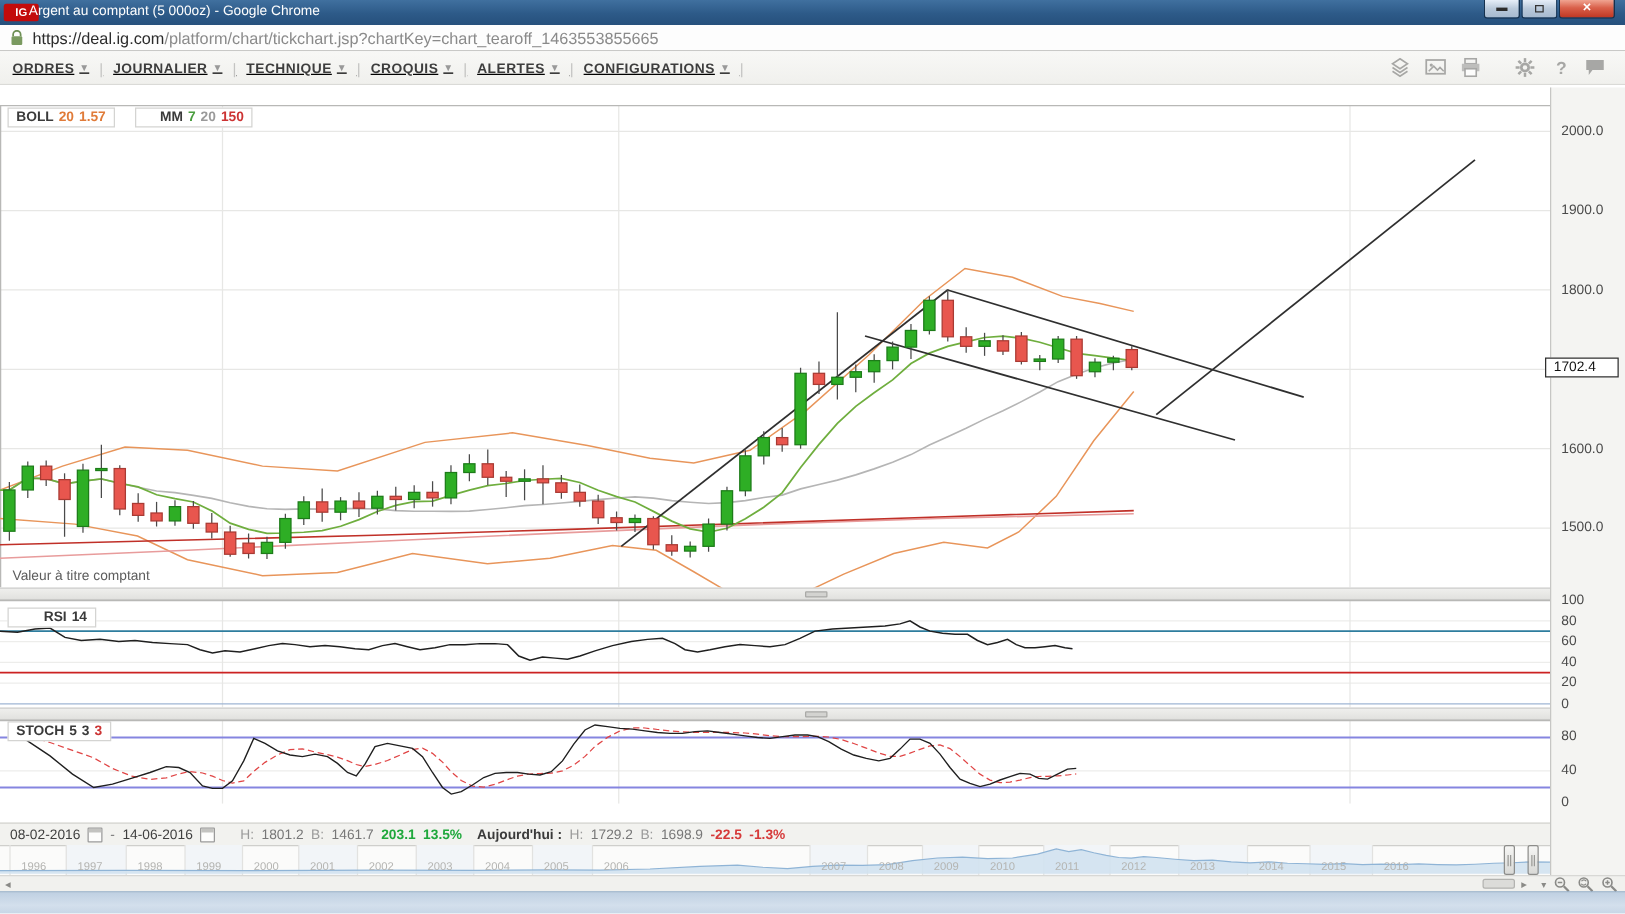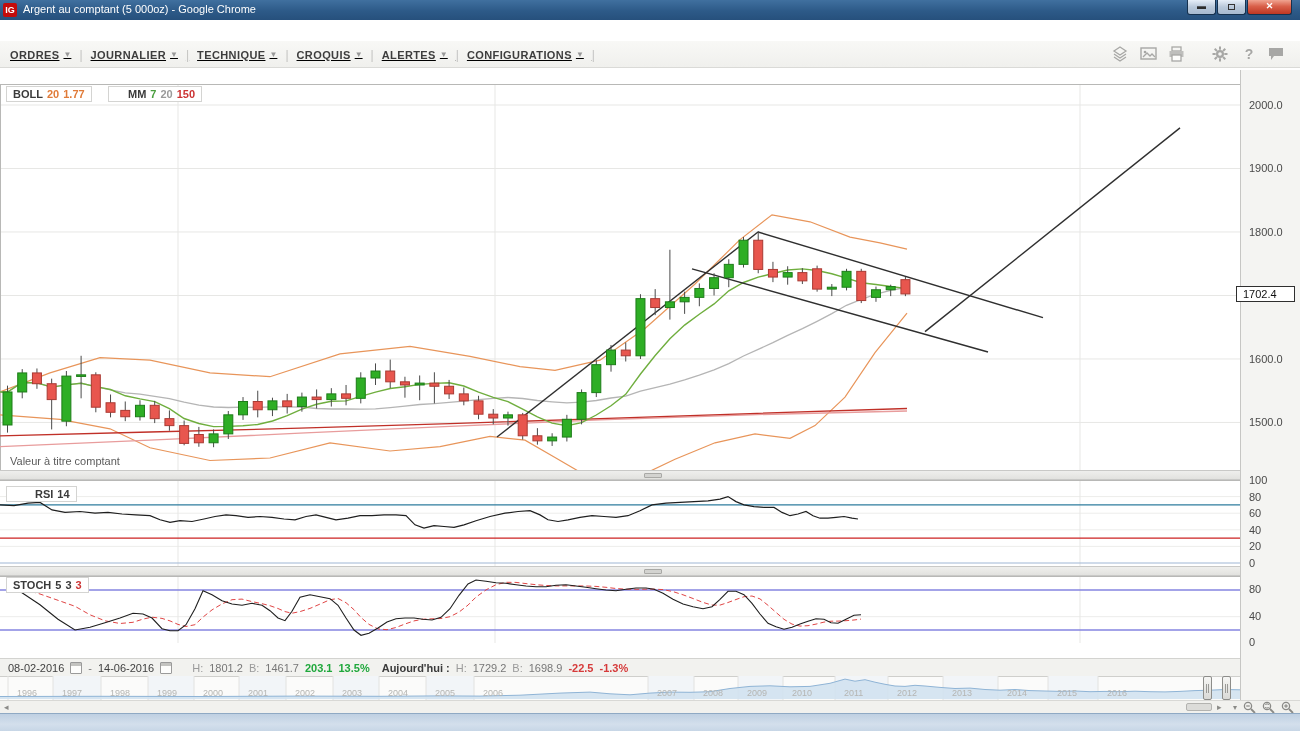--- a/index.html
+++ b/index.html
@@ -2,21 +2,21 @@
 <html><head>
 <meta charset="utf-8">
 <style>
   html,body{margin:0;padding:0;background:#ffffff;}
   *{box-sizing:border-box;}
   .window{position:relative;width:1300px;height:731px;overflow:hidden;background:#fff;
     font-family:"Liberation Sans",sans-serif;-webkit-font-smoothing:antialiased;}
   
   .titlebar{position:absolute;left:0;top:0;width:1300px;height:20px;
     background:linear-gradient(#40709f,#2d5a88 55%,#26507c);}
-  .favicon{position:absolute;left:3px;top:3px;width:14px;height:14px;background:#c30b0b;
+  .favicon{position:absolute;left:3px;top:3px;width:28px;height:14px;background:#c30b0b;
     color:#fff;font-size:9px;font-weight:bold;text-align:center;line-height:14px;border-radius:2px;}
   .title{position:absolute;left:23px;top:3px;font-size:11px;color:#fefefe;}
   .win-controls{position:absolute;right:8px;top:0;height:15px;display:flex;}
   .win-btn{width:29px;height:15px;border:1px solid #16314e;border-top:none;
     background:linear-gradient(#e6eef8,#b8c8da 50%,#a7bacf);border-radius:0 0 3px 3px;
     margin-left:1px;text-align:center;color:#2b2b2b;font-size:9px;line-height:13px;cursor:pointer;}
   .win-btn.close{width:45px;background:linear-gradient(#f0a491,#d9604a 45%,#bf3723);color:#fff;font-weight:bold;}
   .win-btn .maxglyph{display:inline-block;width:7px;height:6px;border:1px solid #333;margin-top:4px;}
   
   .urlbar{position:absolute;left:0;top:20px;width:1300px;height:21px;background:#fdfdfd;
@@ -90,20 +90,29 @@
   <div class="titlebar">
     <span class="favicon">IG</span>
     <span class="title">Argent au comptant (5 000oz) - Google Chrome</span>
     <div class="win-controls">
       <div class="win-btn">▬</div>
       <div class="win-btn"><span class="maxglyph"></span></div>
       <div class="win-btn close">✕</div>
     </div>
   </div>
 
+  <div class="urlbar">
+    <span class="lock">
+      <svg width="11" height="13" viewBox="0 0 11 13">
+          <path d="M2.5 5V3.6a3 3 0 0 1 6 0V5" fill="none" stroke="#6d8f55" stroke-width="1.4"></path>
+          <rect x="1.2" y="5" width="8.6" height="7" rx="1" fill="#7a9a60"></rect>
+        </svg>
+    </span>
+    <span class="url-text"><span class="domain">https://deal.ig.com</span><span>/platform/chart/tickchart.jsp?chartKey=chart_tearoff_1463553855665</span></span>
+  </div>
 
   <div class="toolbar">
     <div id="menus">
         <div class="menu-item">
           <span class="mlabel">ORDRES</span>
           <span class="caret">▼</span>
         </div>
         <span class="menu-sep">|</span>
         <div class="menu-item">
           <span class="mlabel">JOURNALIER</span>
@@ -330,21 +339,21 @@
         <rect x="856.76" y="201.34380000000002" width="9" height="29.205399999999997" fill="#e8564e" stroke="#a93a33" stroke-width="1"></rect>
         <line x1="875.98" y1="216.5814" x2="875.98" y2="231.81900000000002" stroke="#4a4a4a" stroke-width="1"></line>
         <rect x="871.48" y="219.7559" width="9" height="7.6188000000000216" fill="#2eae25" stroke="#1d7c19" stroke-width="1"></rect>
         <line x1="890.7" y1="214.6767" x2="890.7" y2="226.10490000000001" stroke="#4a4a4a" stroke-width="1"></line>
         <rect x="886.2" y="216.5814" width="9" height="3.1744999999999948" fill="#2eae25" stroke="#1d7c19" stroke-width="1"></rect>
         <line x1="905.4200000000001" y1="206.93092" x2="905.4200000000001" y2="226.16838999999996" stroke="#4a4a4a" stroke-width="1"></line>
         <rect x="900.9200000000001" y="209.66098999999994" width="9" height="14.285250000000019" fill="#e8564e" stroke="#a93a33" stroke-width="1"></rect>
       </g>
     </svg>
   <div class="chip" style="left:6px;top:86px;">
-    <span style="margin-left:0">BOLL</span><span style="color:#e07b39">20</span><span style="color:#e07b39">1.77</span>
+    <span style="margin-left:0">BOLL</span><span style="color:#e07b39">20</span><span style="color:#e07b39">1.57</span>
   </div>
   <div class="chip" style="left:108px;top:86px;">
     <span style="margin-left:13px">MM</span><span style="color:#4a9e3f">7</span><span style="color:#9a9a9a">20</span><span style="color:#cc3333">150</span>
   </div>
   <div class="disclaimer">Valeur à titre comptant</div>
 
   <div class="divider" style="top:470px;">
       <div class="grip"></div>
     </div>
   <svg id="rsi-svg" width="1240" height="86">

